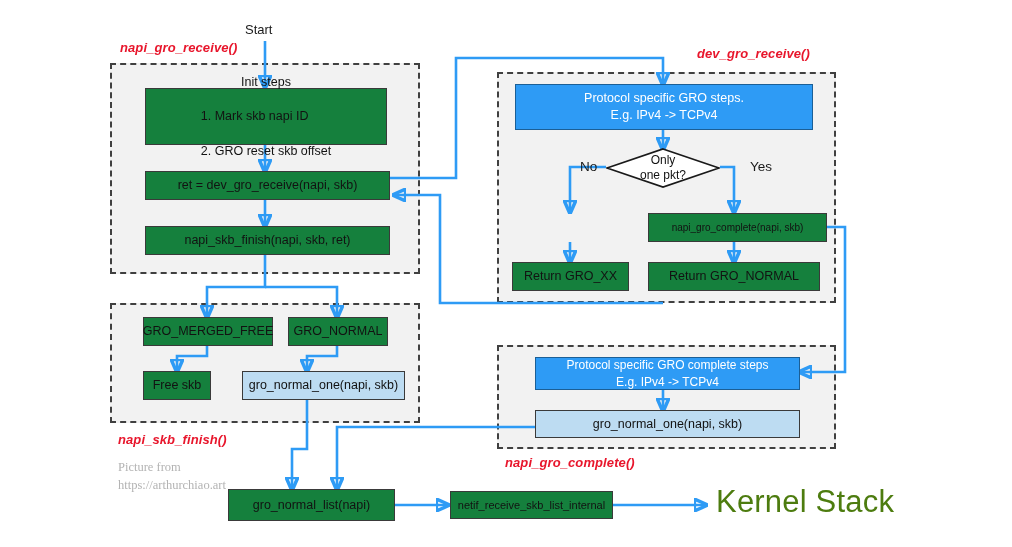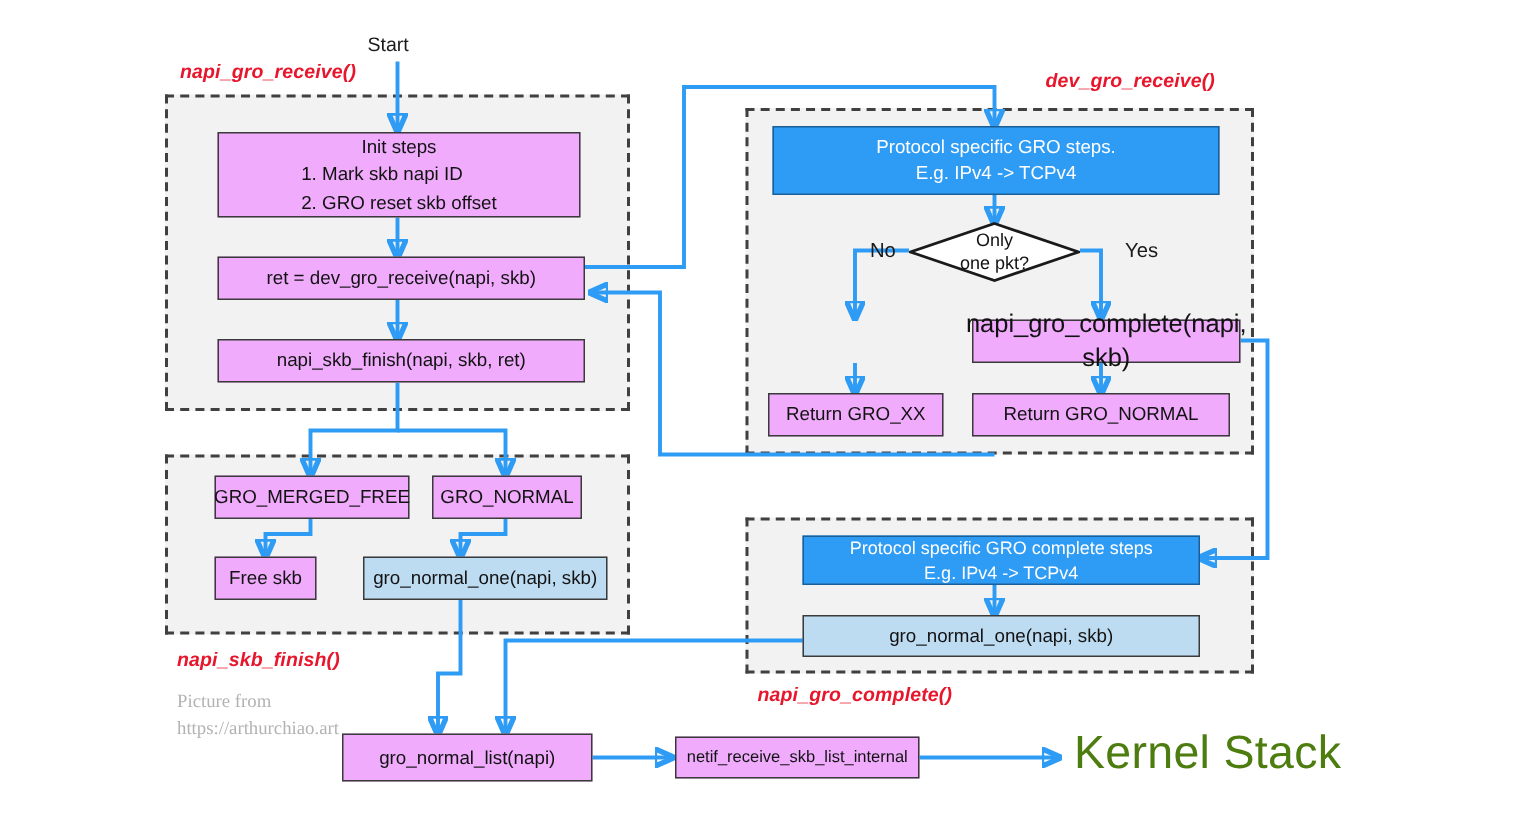--- a/index.html
+++ b/index.html
@@ -7,29 +7,29 @@
           font-family:"Liberation Sans",sans-serif;overflow:hidden;}
 
   
   .group{position:absolute;background:#f2f2f2;border:2px dashed #404040;box-sizing:border-box;}
 
   
   .fnlabel{position:absolute;color:#e8162c;font-style:italic;font-weight:bold;
            font-size:13px;white-space:nowrap;letter-spacing:.1px;}
 
   
-  .box{position:absolute;box-sizing:border-box;background:#f0abfc;border:1.6px solid #3a3a3a;
+  .box{position:absolute;box-sizing:border-box;background:#15803d;border:1.6px solid #3a3a3a;
        display:flex;align-items:center;justify-content:center;text-align:center;
        font-size:12.5px;color:#121212;line-height:1.35;padding:2px 4px;}
   .box.blue{background:#2e9bf5;border-color:#1b5f96;color:#ffffff;}
   .box.lightblue{background:#bddcf2;border-color:#3a3a3a;color:#121212;}
 
   .initlist{font-size:12.5px;line-height:1.45;}
   .initlist .hd{text-align:center;}
-  .initlist .li{text-align:left;padding-left:18px;text-indent:-18px;}
+  .initlist .li{text-align:left;padding-left:18px;text-indent:-18px;margin-top:16px;}
 
   
   .tlabel{position:absolute;font-size:13px;color:#1a1a1a;white-space:nowrap;}
   .branch{position:absolute;font-size:13.5px;color:#1a1a1a;white-space:nowrap;}
   .kstack{position:absolute;font-size:31px;color:#4d7c0f;white-space:nowrap;letter-spacing:.2px;}
   .attrib{position:absolute;font-family:"Liberation Serif",serif;font-size:12.5px;
           color:#b3b3b3;line-height:1.45;white-space:nowrap;}
 
   
   .diamond{position:absolute;}
@@ -135,21 +135,21 @@
     <div class="dtext">
       <div>Only</div>
       <div>one pkt?</div>
     </div>
   </div>
 
   <div class="branch" style="left:580px;top:159px;">No</div>
   <div class="branch" style="left:750px;top:159px;">Yes</div>
 
 
-  <div class="box" style="left:648px;top:213px;width:179px;height:29px;font-size:17px;">napi_gro_complete(napi, skb)</div>
+  <div class="box" style="left:648px;top:213px;width:179px;height:29px;font-size:10px;">napi_gro_complete(napi, skb)</div>
 
   <div class="box" style="left:512px;top:262px;width:117px;height:29px;">Return GRO_XX</div>
 
   <div class="box" style="left:648px;top:262px;width:172px;height:29px;">Return GRO_NORMAL</div>
 
   <div class="box blue" style="left:535px;top:357px;width:265px;height:33px;flex-direction:column;font-size:12px;">
     <div>Protocol specific GRO complete steps</div>
     <div>E.g. IPv4 -&gt; TCPv4</div>
   </div>
 

